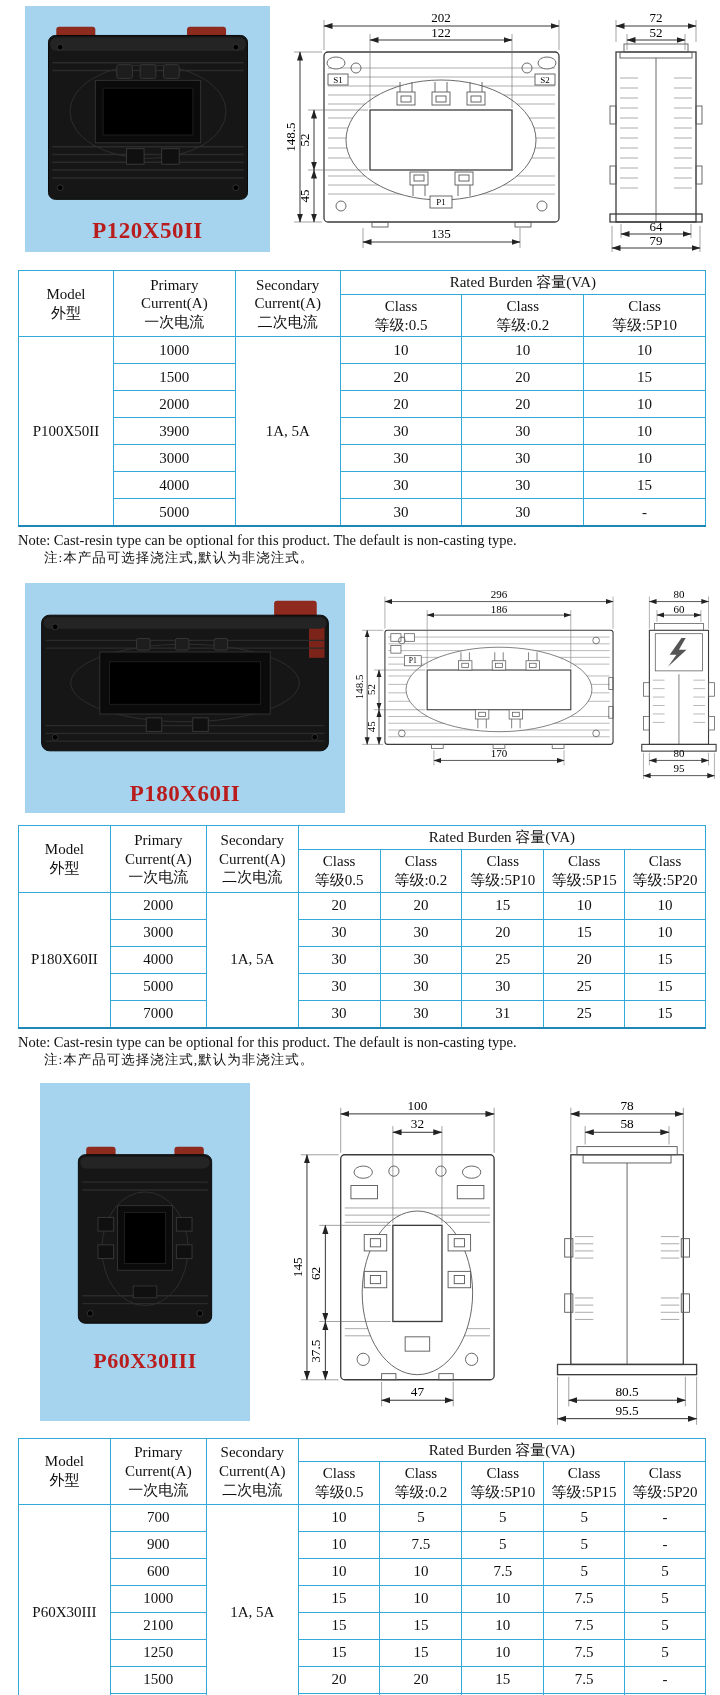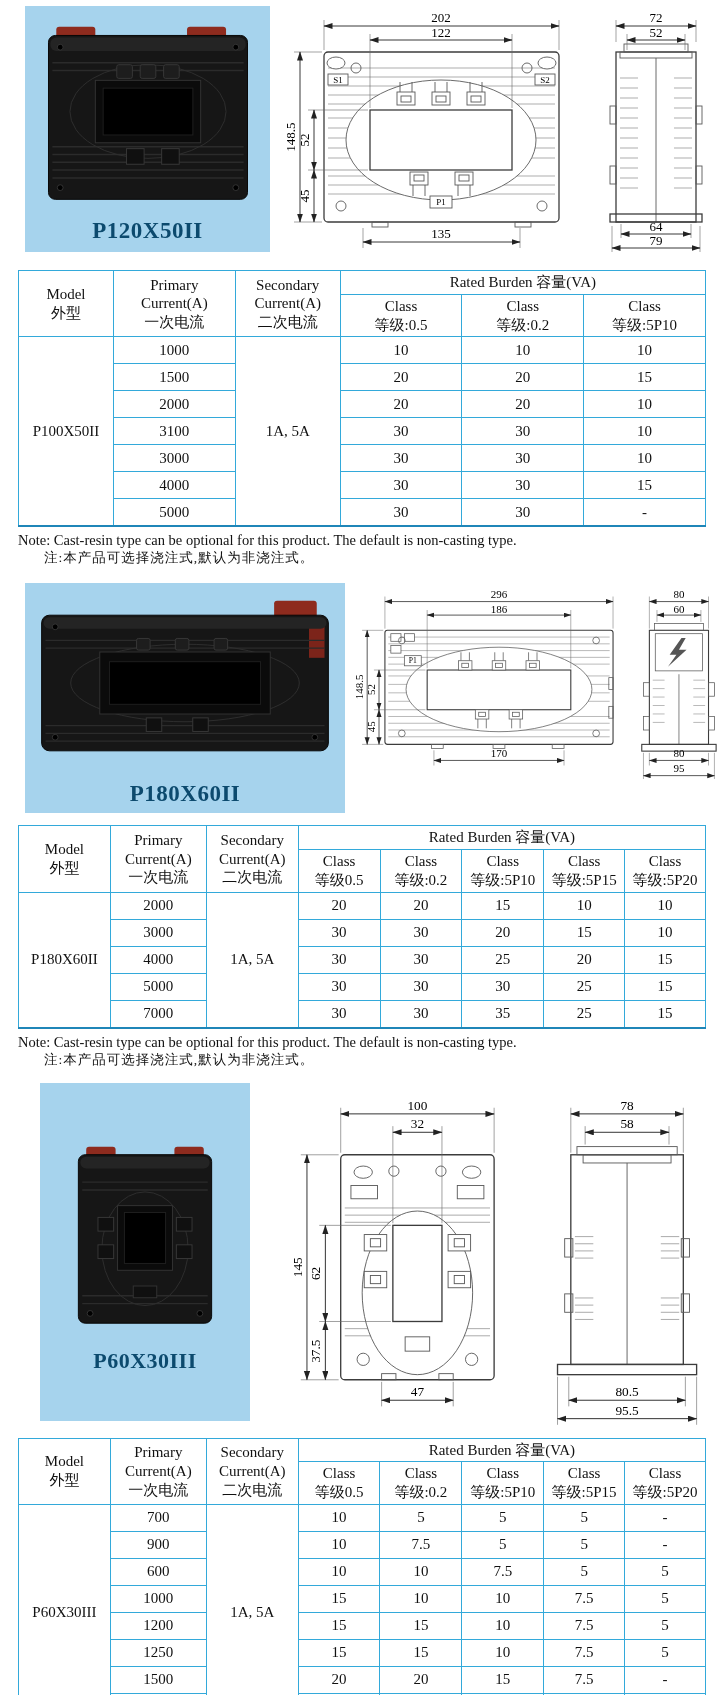--- a/index.html
+++ b/index.html
@@ -7,21 +7,21 @@
   .page{padding:6px 0 14px 0;}
 
   
   .section-top{display:flex;align-items:flex-start;gap:8px;}
   .sec1 .section-top,.sec2 .section-top{padding-left:25px;}
   .sec3 .section-top{padding-left:40px;}
   .photo-card{background:#a6d3ed;display:flex;flex-direction:column;align-items:center;justify-content:center;gap:4px;flex:none;}
   .card1{width:245px;height:246px;}
   .card2{width:320px;height:230px;}
   .card3{width:210px;height:338px;}
-  .photo-label{font-weight:bold;color:#0c4a6e;font-size:23px;letter-spacing:.5px;}
+  .photo-label{font-weight:bold;color:#b91c1c;font-size:23px;letter-spacing:.5px;}
   .card3 .photo-label{font-size:22px;}
   .drawing{flex:1;display:flex;justify-content:center;align-items:flex-start;}
   svg{display:block;}
 
   
   .oline{fill:none;stroke:#3c3c3c;stroke-width:1.3;}
   .iline{fill:none;stroke:#5a5a5a;stroke-width:.9;}
   .wfill{fill:#fff;}
   .rib{stroke:#8a8a8a;stroke-width:.7;}
   .dim{stroke:#222;stroke-width:.9;fill:none;}
@@ -298,21 +298,21 @@
             <td>20</td>
             <td>15</td>
           </tr>
           <tr>
             <td>2000</td>
             <td>20</td>
             <td>20</td>
             <td>10</td>
           </tr>
           <tr>
-            <td>3100</td>
+            <td>3900</td>
             <td>30</td>
             <td>30</td>
             <td>10</td>
           </tr>
           <tr>
             <td>3000</td>
             <td>30</td>
             <td>30</td>
             <td>10</td>
           </tr>
@@ -592,21 +592,21 @@
             <td>30</td>
             <td>30</td>
             <td>30</td>
             <td>25</td>
             <td>15</td>
           </tr>
           <tr>
             <td>7000</td>
             <td>30</td>
             <td>30</td>
-            <td>35</td>
+            <td>31</td>
             <td>25</td>
             <td>15</td>
           </tr>
         </tbody>
     </table>
     <div class="note">
       <div class="note-en">Note: Cast-resin type can be optional for this product. The default is non-casting type.</div>
       <div class="note-zh">注:本产品可选择浇注式,默认为非浇注式。</div>
     </div>
   </section>
@@ -838,21 +838,21 @@
           </tr>
           <tr>
             <td>1000</td>
             <td>15</td>
             <td>10</td>
             <td>10</td>
             <td>7.5</td>
             <td>5</td>
           </tr>
           <tr>
-            <td>1200</td>
+            <td>2100</td>
             <td>15</td>
             <td>15</td>
             <td>10</td>
             <td>7.5</td>
             <td>5</td>
           </tr>
           <tr>
             <td>1250</td>
             <td>15</td>
             <td>15</td>

